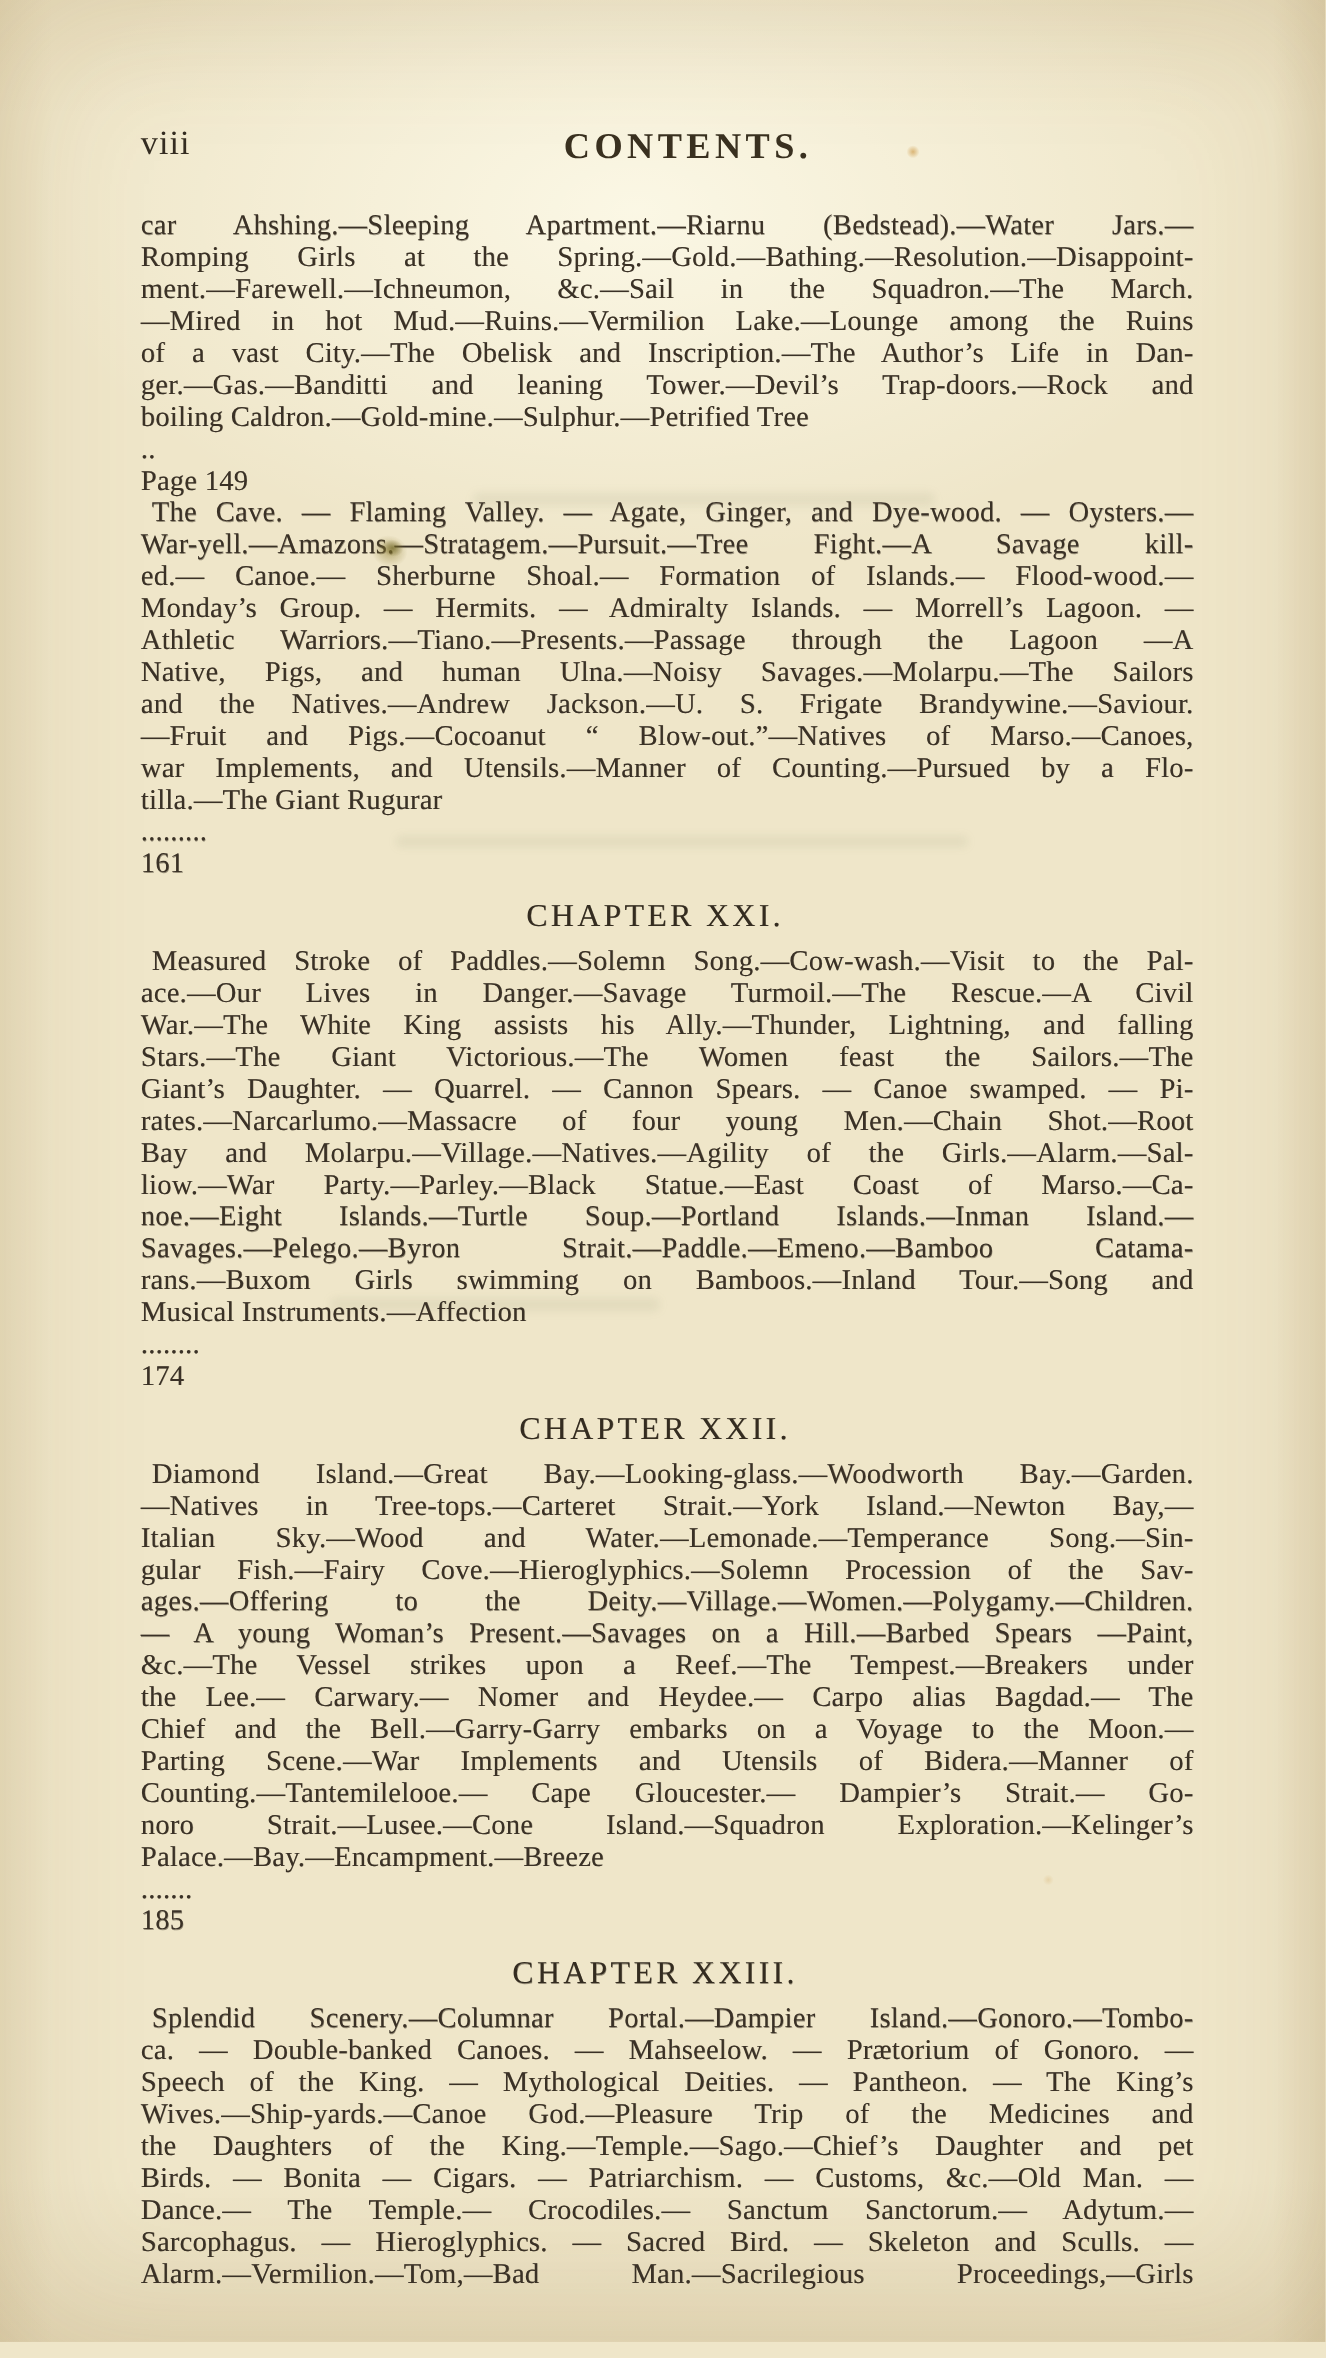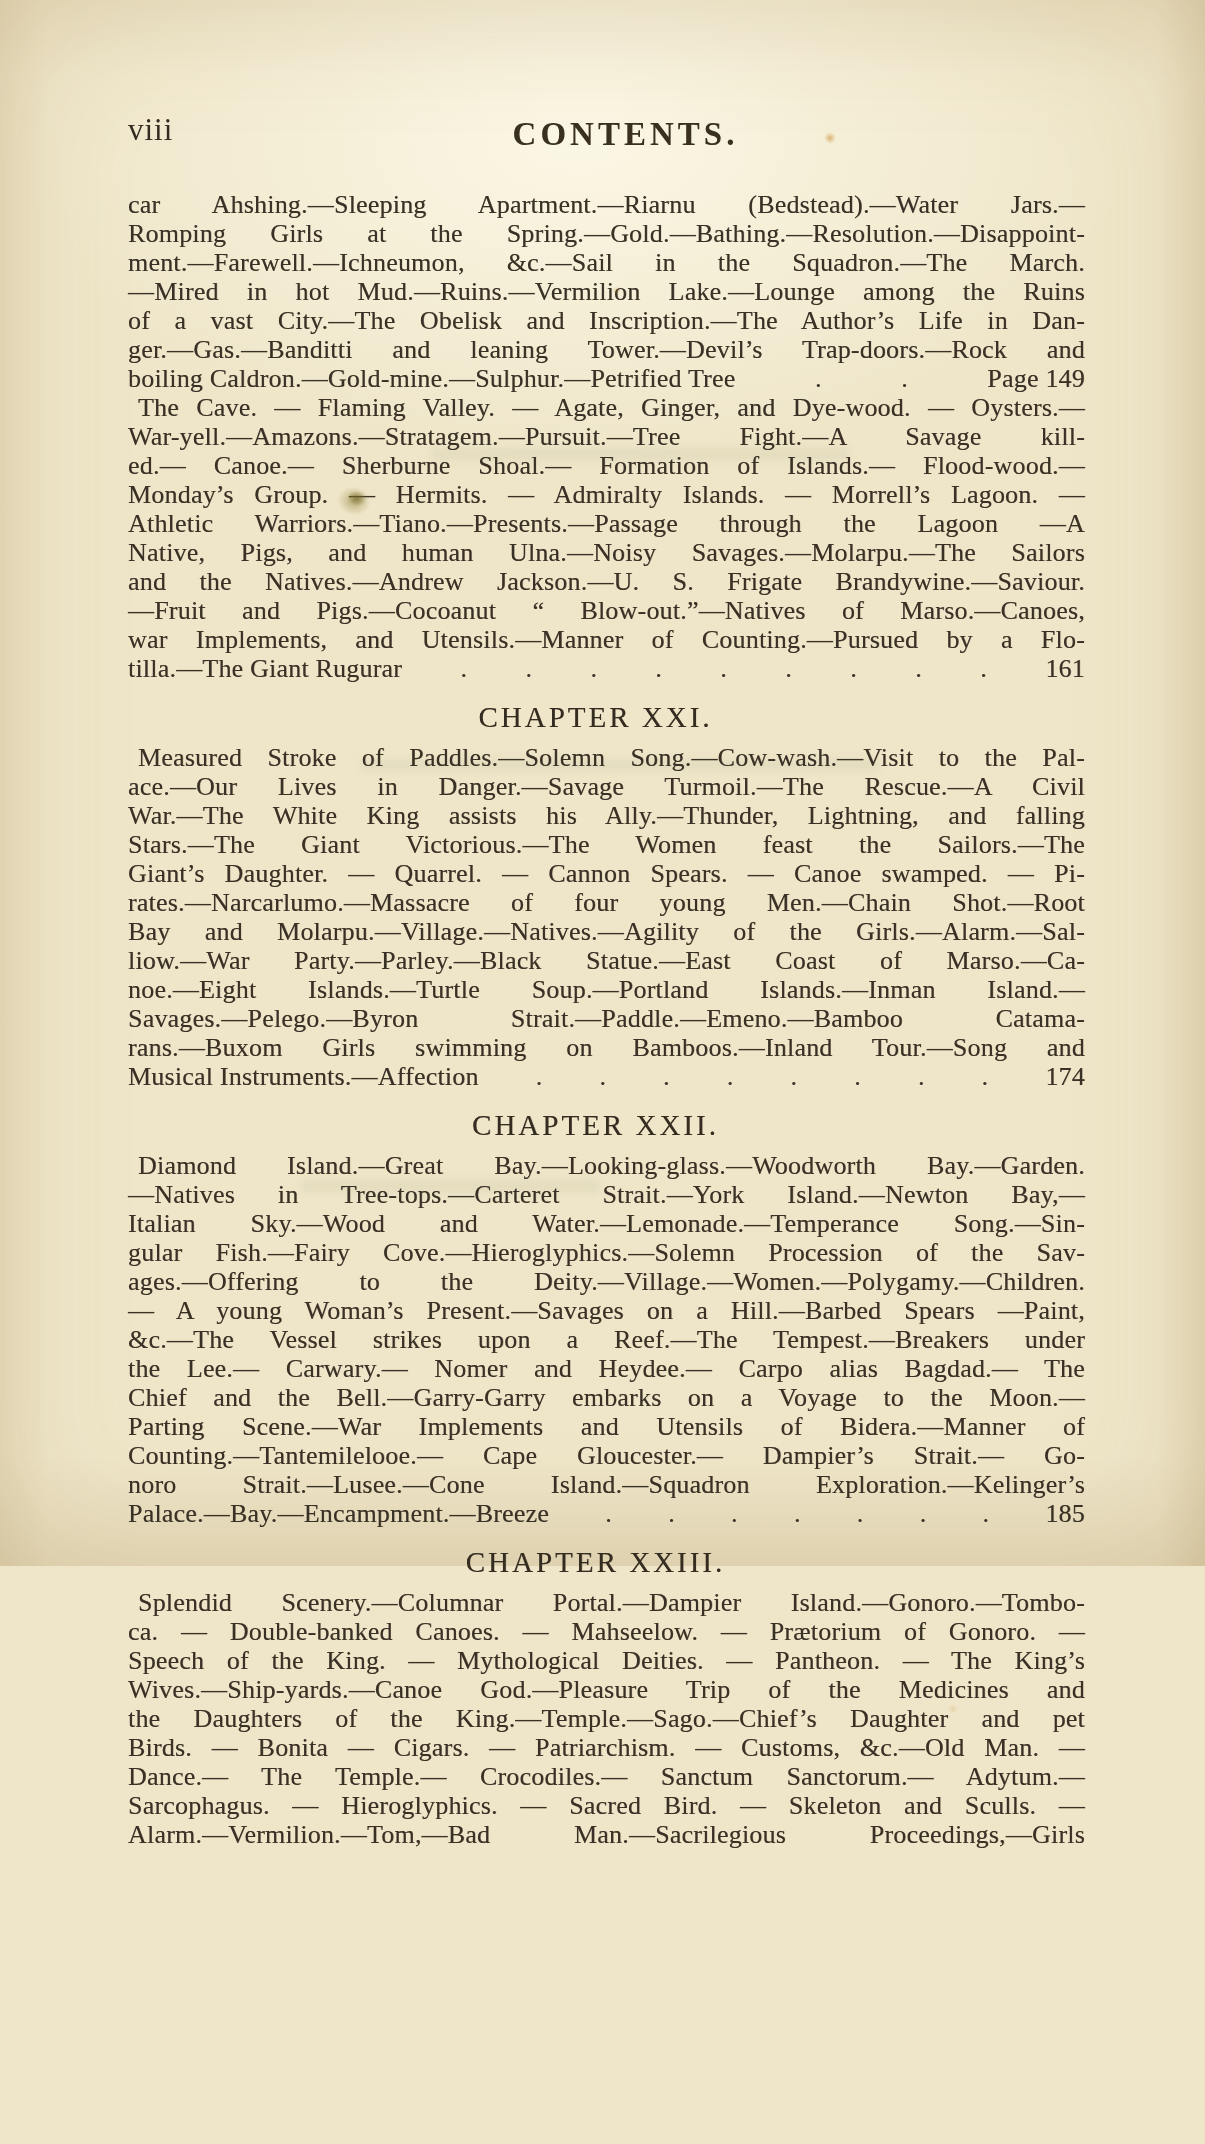--- a/index.html
+++ b/index.html
@@ -2,21 +2,21 @@
 <html style="--paper: #efe6c9; --ink: #3a3126;"><head>
 <meta charset="utf-8">
 <style>
   html,body{margin:0;padding:0;}
   body{
     width:1205px;height:2144px;overflow:hidden;
     font-family:"Liberation Serif","DejaVu Serif",serif;
     background:#efe6c9;
   }
   .page{
-    position:relative;width:1205px;height:1566px;
+    position:relative;width:1205px;height:2129px;
     background:
       radial-gradient(ellipse 900px 520px at 48% 9%, rgba(255,253,238,.75), rgba(255,253,238,0) 62%),
       linear-gradient(to left, rgba(146,116,56,.12), rgba(146,116,56,0) 4%),
       linear-gradient(to right, rgba(146,116,56,.08), rgba(146,116,56,0) 4%),
       linear-gradient(to top, rgba(146,116,56,.10), rgba(146,116,56,0) 7%),
       linear-gradient(to bottom, rgba(146,116,56,.05), rgba(146,116,56,0) 5%),
       var(--paper,#efe6c9);
     box-shadow: inset 0 0 140px rgba(140,108,48,.16);
     color:var(--ink,#3a3126);
   }
@@ -42,21 +42,21 @@
     margin:18px 0 10px 0;white-space:nowrap;
   }
   .toc-para{padding-left:22px;}
   .toc-para.hanging .toc-line:first-child{text-indent:-22px;padding-left:32px;}
   .toc-line{
     white-space:nowrap;
     text-align:justify;
     -moz-text-align-last:justify;
     text-align-last:justify;
   }
-  .pageno-line{display:flex;align-items:flex-start;text-align:left;text-align-last:auto;}
+  .pageno-line{display:flex;align-items:flex-start;text-align:left;text-align-last:auto;flex-direction:column;}
   .line-text{flex:0 0 auto;}
   .dot-leader{flex:1 1 auto;display:flex;justify-content:space-evenly;align-items:baseline;}
   .dot-leader span{flex:0 0 auto;}
   .page-ref{flex:0 0 auto;}
   .ink-stain{
     position:absolute;left:330px;top:480px;width:48px;height:42px;
     background:
       radial-gradient(ellipse 14px 11px at 55% 42%, rgba(104,94,30,.65), rgba(104,94,30,0) 70%),
       radial-gradient(ellipse 22px 19px at 50% 50%, rgba(142,126,51,.55), rgba(142,126,51,0) 75%);
     border-radius:50% 45% 55% 50%;

